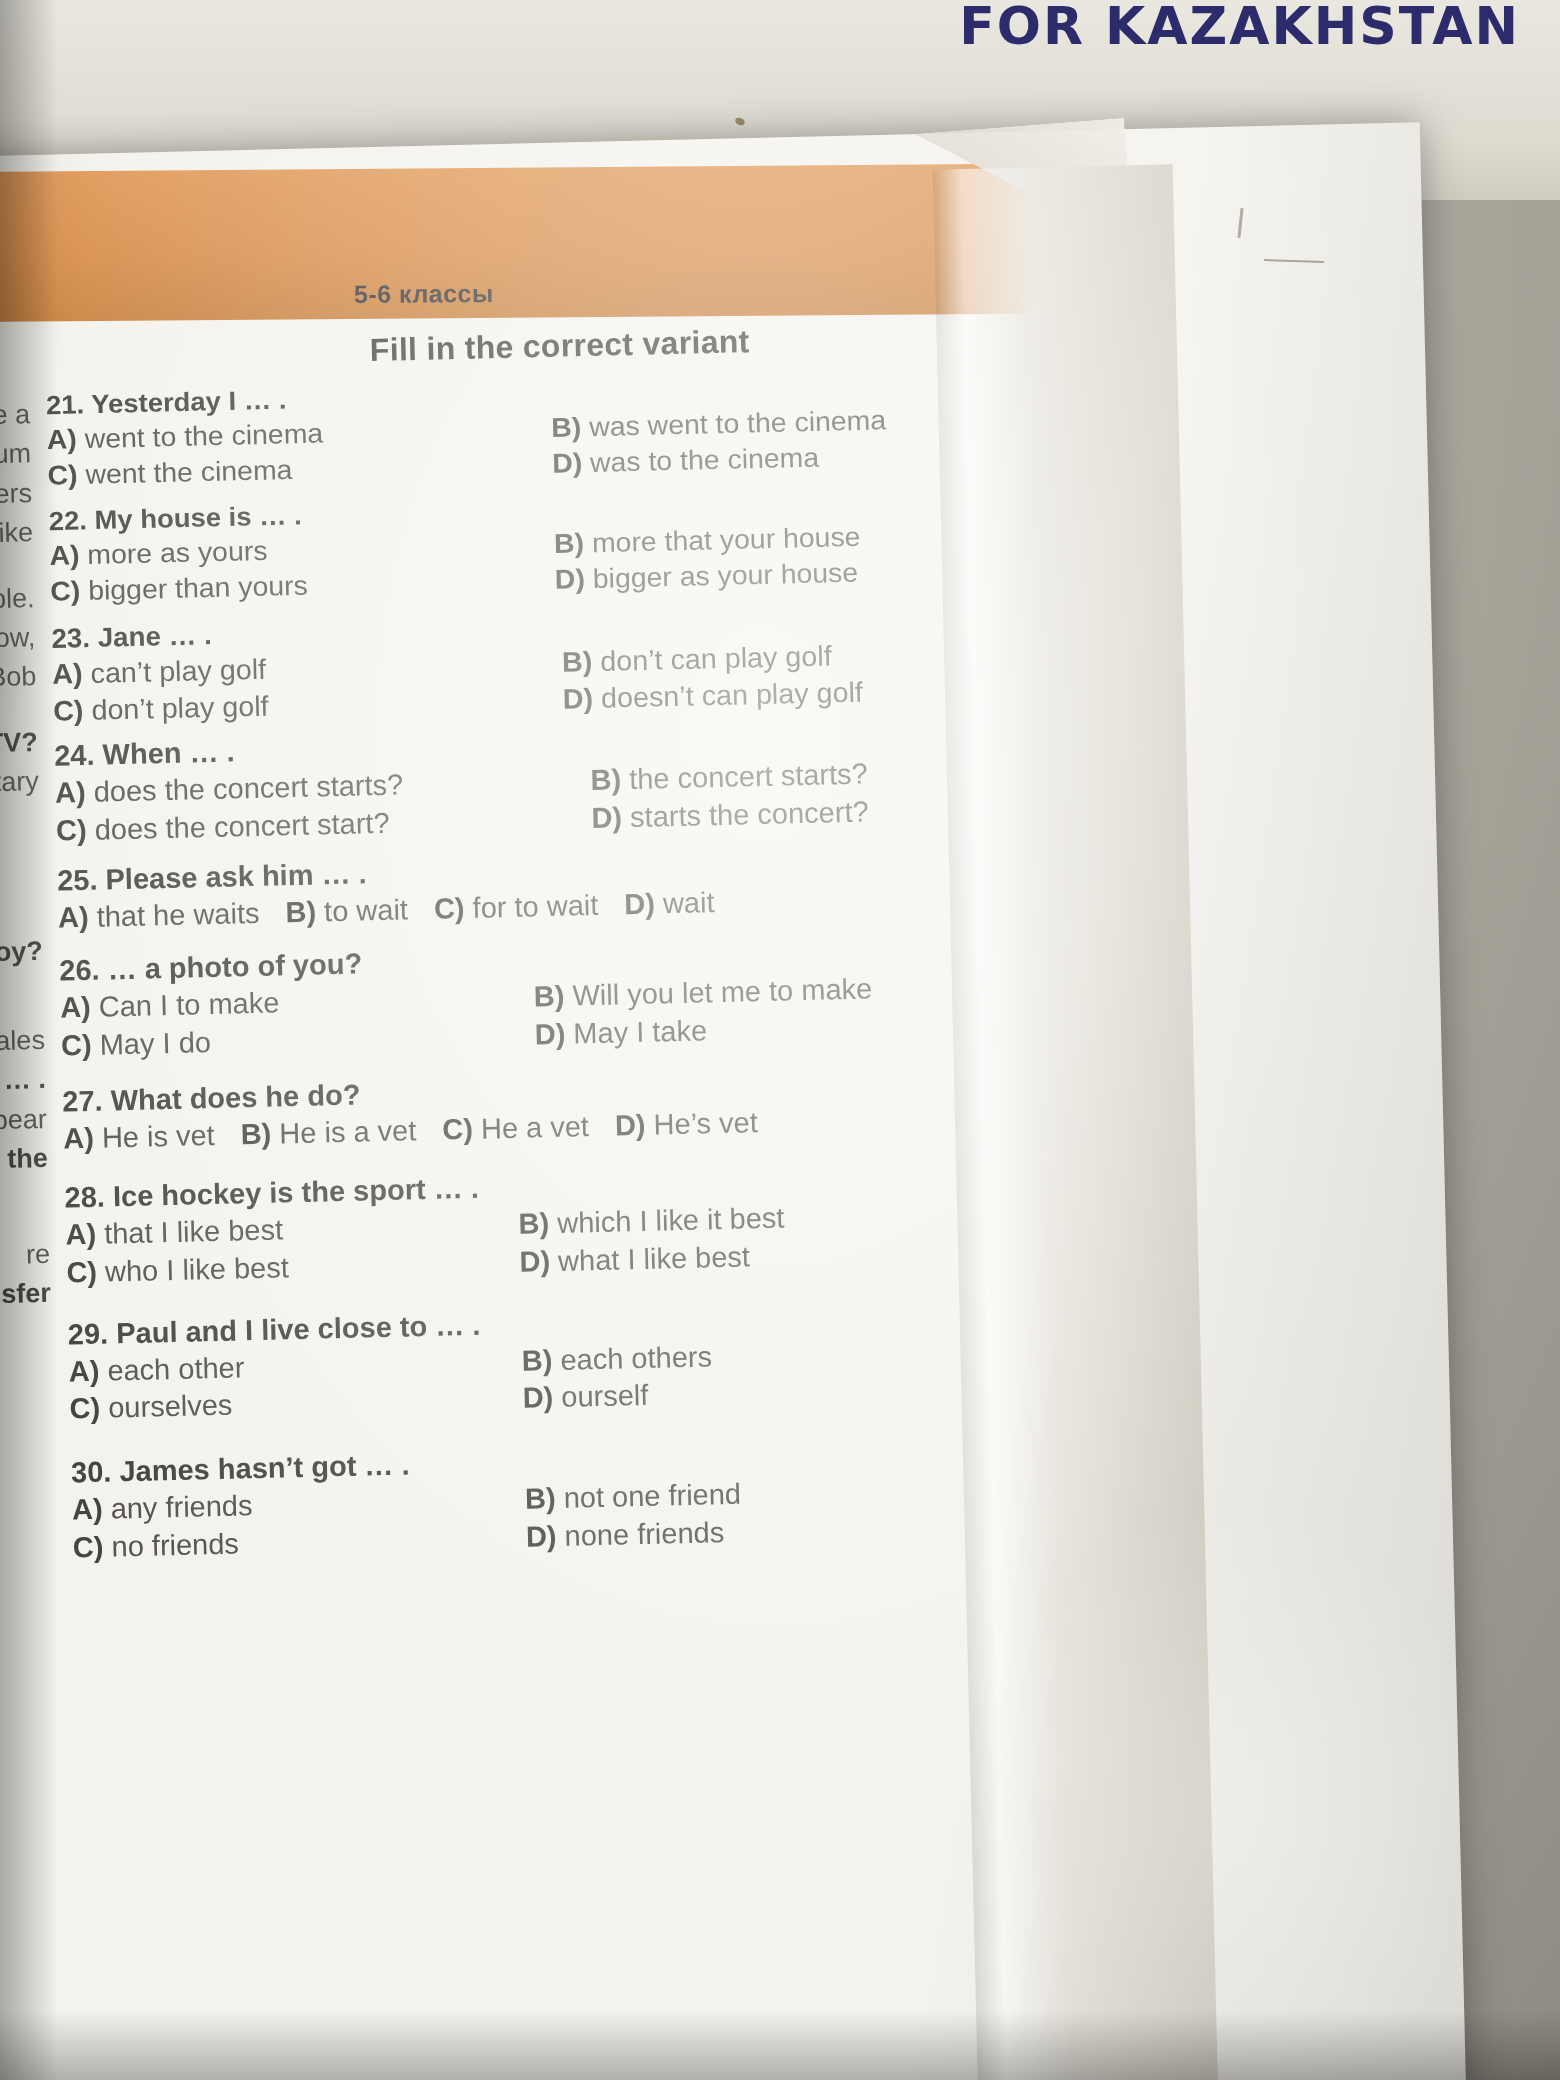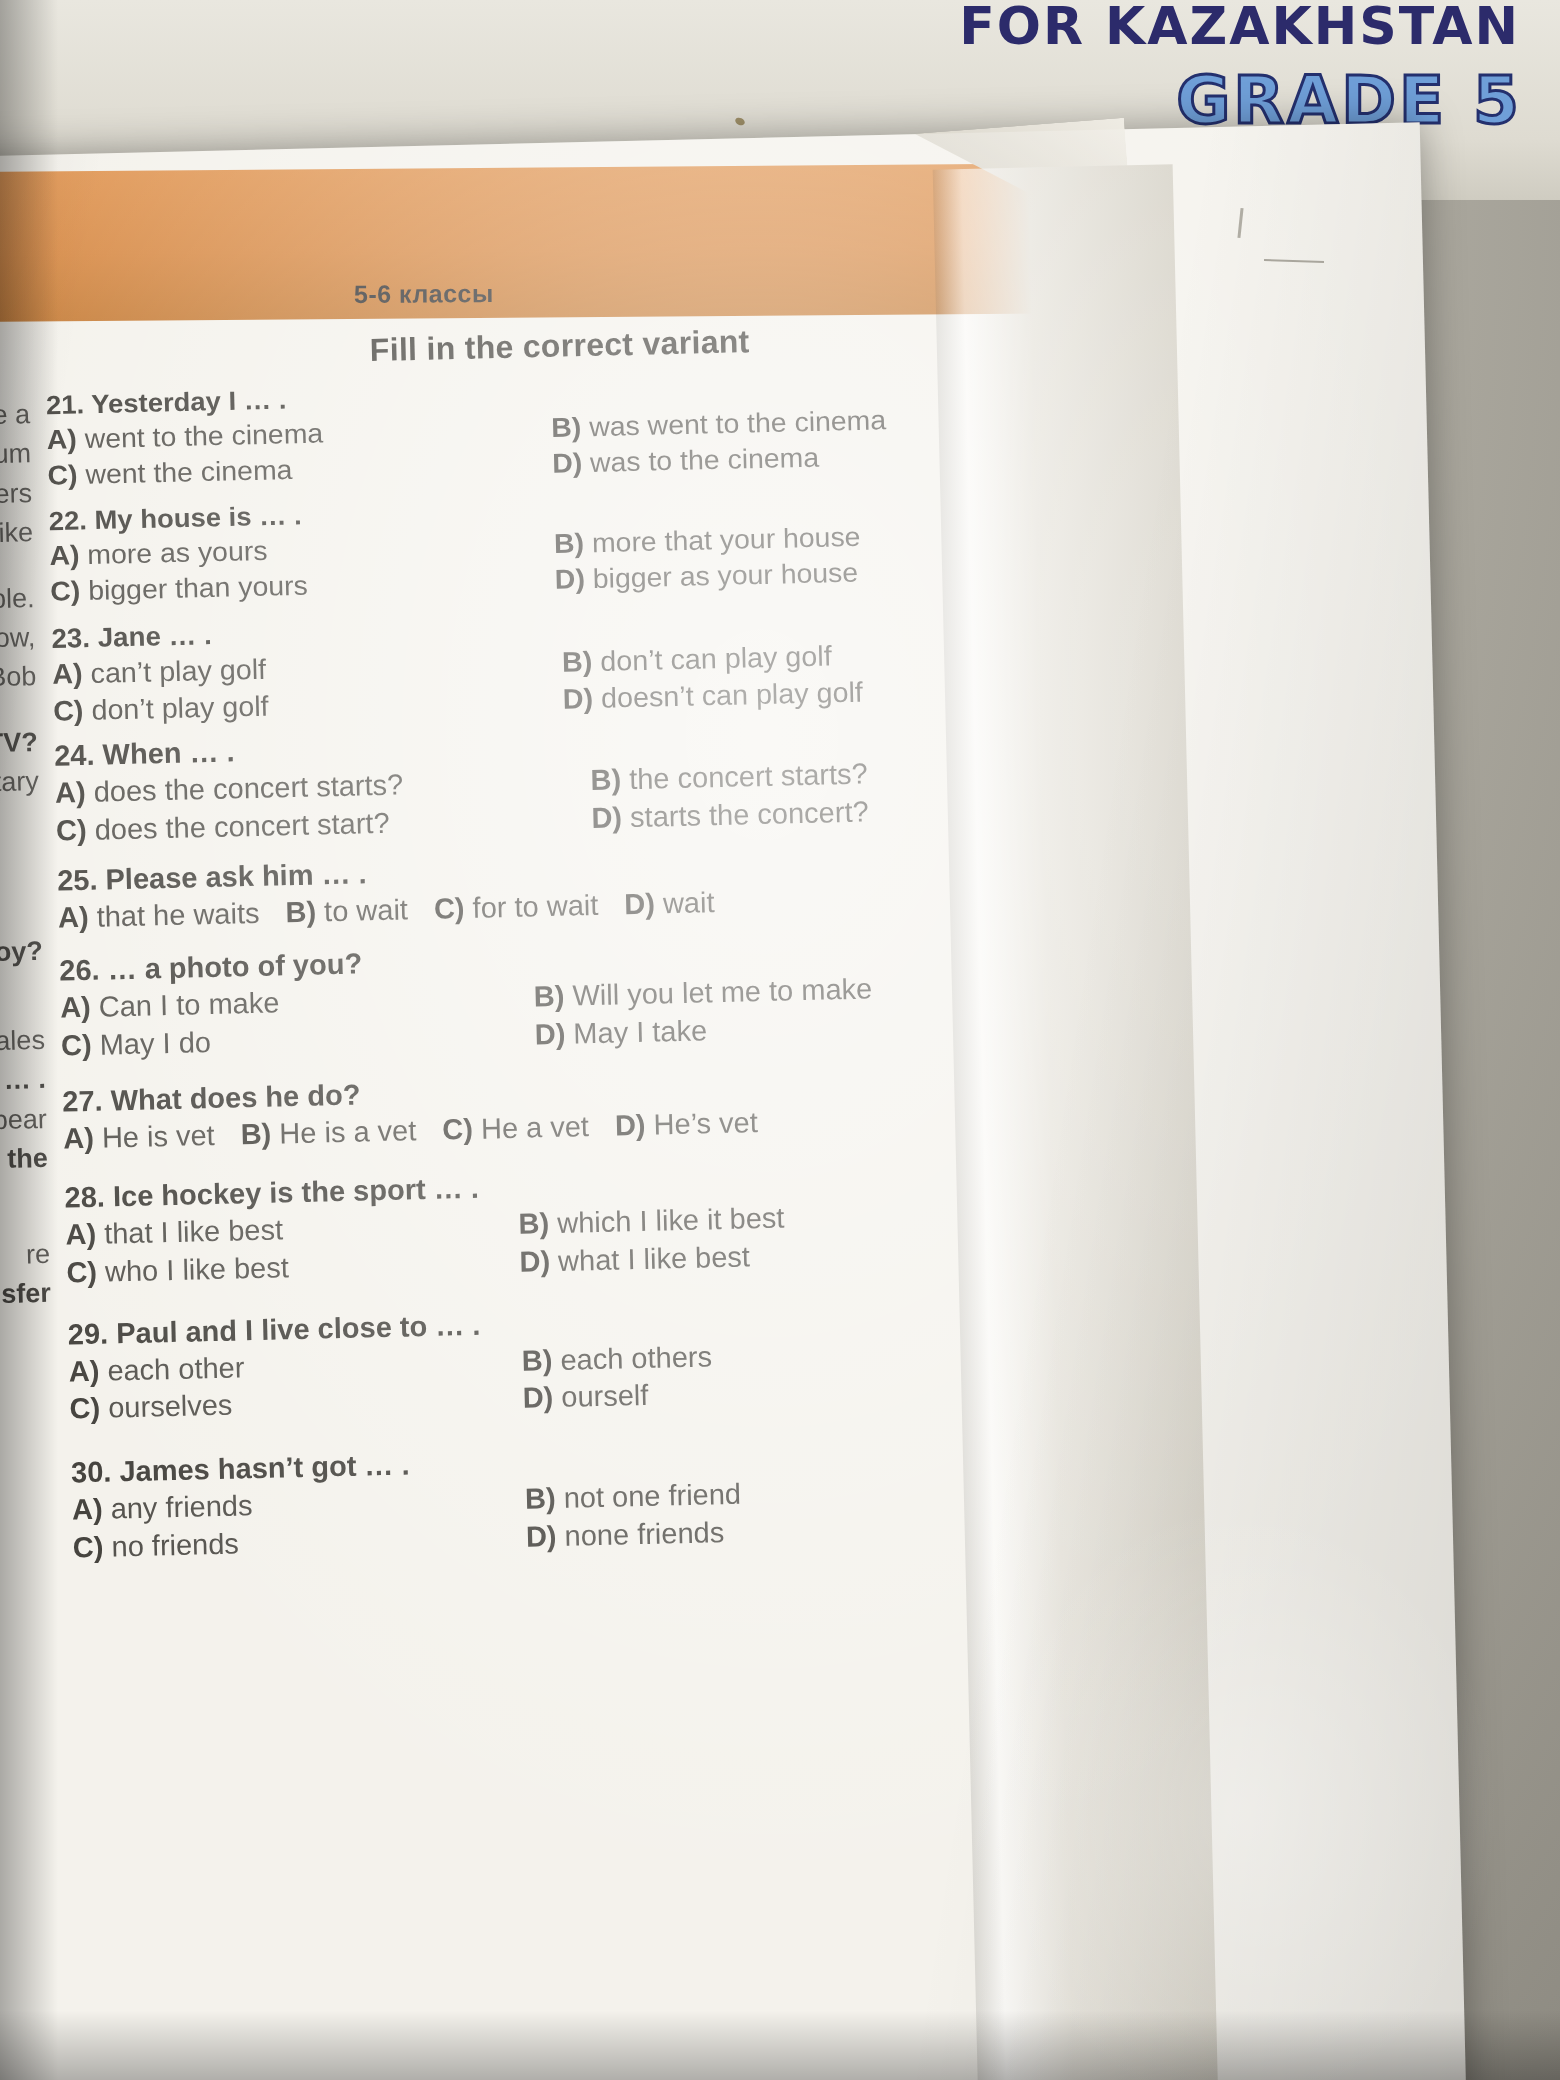--- a/index.html
+++ b/index.html
@@ -219,21 +219,20 @@
 </style>
 </head>
 <body>
 
 <div id="page">
 
   <div class="desk"></div>
 
   <div class="book-top">
     <div class="book-title">FOR KAZAKHSTAN</div>
-    <div class="book-grade">GRADE 5</div>
   </div>
 
   <div class="speck"></div>
 
   <div class="sheet">
 
     <div class="band">
       <div class="band-label">5-6 классы</div>
     </div>
 

